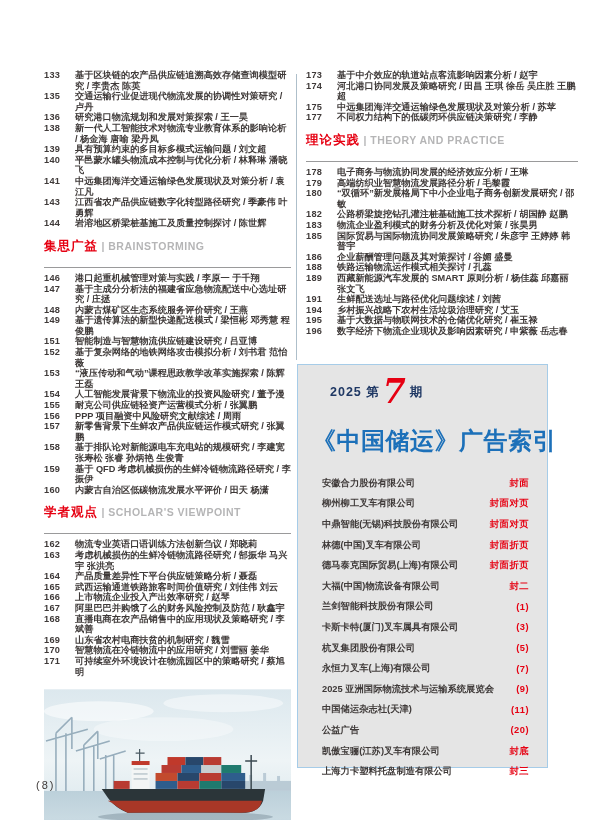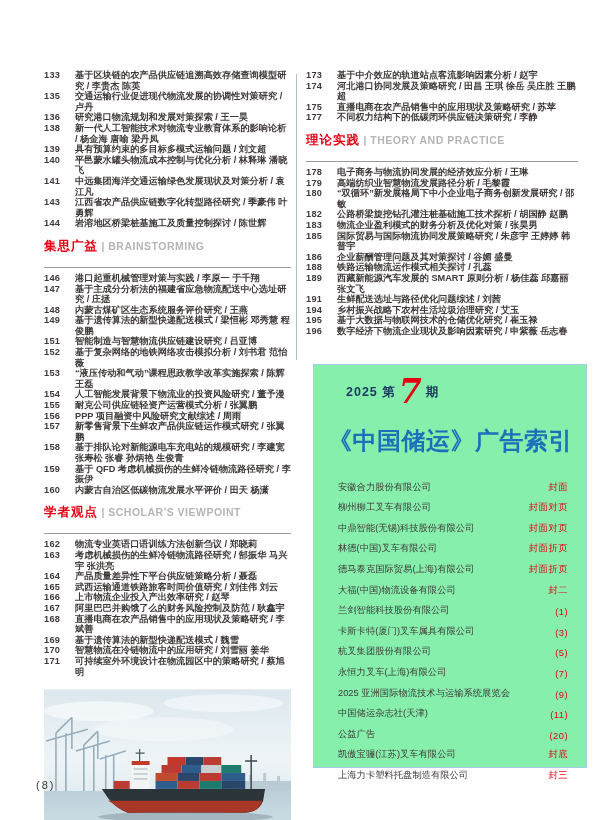--- a/index.html
+++ b/index.html
@@ -7,29 +7,29 @@
         font-family:"Liberation Sans",sans-serif;color:#3f3a39;}
   .col-left{position:absolute;left:44px;top:70px;width:247px;}
   .col-right{position:absolute;left:306px;top:70px;width:272px;}
   .col-sep{position:absolute;left:296px;top:74px;width:1px;height:286px;background:#aebfca;}
   ul.toc{list-style:none;margin:0;padding:0;font-size:9.2px;line-height:10.6px;font-weight:bold;}
   ul.toc li{position:relative;padding-left:31px;margin:0;}
   ul.toc .num{position:absolute;left:0;top:0;letter-spacing:.3px;}
   .sec-head{margin:7px 0 5px;padding-bottom:12px;border-bottom:1px solid #9a9a9b;white-space:nowrap;}
   .sec-cn{color:#e60012;font-weight:bold;font-size:12.5px;letter-spacing:1px;}
   .sec-en{color:#b5b5b6;font-weight:bold;font-size:10.5px;letter-spacing:.5px;}
-  .ad-box{position:absolute;left:313px;top:364px;width:274px;height:404px;box-sizing:border-box;
-          background:#86efac;border:1px solid #a6cce8;padding:14px 16px 0 14px;}
+  .ad-box{position:absolute;left:297px;top:364px;width:251px;height:404px;box-sizing:border-box;
+          background:#e5e5e5;border:1px solid #a6cce8;padding:14px 16px 0 14px;}
   .issue-line{display:flex;align-items:center;margin-left:18px;color:#1f3864;
               font-weight:bold;font-size:12.5px;letter-spacing:1px;}
   .issue-7{font-family:"DejaVu Serif",serif;font-style:italic;font-weight:bold;color:#e60012;
            font-size:33px;line-height:26px;margin:0 3px;}
   .ad-title{color:#1c70b9;font-weight:bold;font-size:24px;letter-spacing:.5px;margin:20px 0 0 0;white-space:nowrap;}
   .ad-entries{margin:16px 2px 0 10px;}
-  .ad-entry{display:flex;justify-content:space-between;align-items:flex-end;height:20.6px;font-size:9.3px;}
+  .ad-entry{display:flex;justify-content:space-between;align-items:center;height:20.6px;font-size:9.3px;font-weight:bold;}
   .ad-entry .aname{color:#3f3a39;}
   .ad-entry .apage{color:#e60012;letter-spacing:.5px;}
   .photo{margin-top:12px;width:247px;height:158px;display:block;}
   .page-num{position:absolute;left:36px;top:779px;font-size:11px;color:#3f3a39;letter-spacing:2px;}
 </style>
 </head>
 <body>
 
 <div class="page">
 
@@ -67,21 +67,21 @@
       </ul>
       <div class="sec-head"><span class="sec-cn">学者观点</span><span class="sec-en"> | SCHOLAR'S VIEWPOINT</span></div>
       <ul class="toc">
         <li><span class="num">162</span><span class="txt">物流专业英语口语训练方法创新刍议 / 郑晓莉</span></li>
         <li><span class="num">163</span><span class="txt">考虑机械损伤的生鲜冷链物流路径研究 / 郜振华 马兴宇 张洪亮</span></li>
         <li><span class="num">164</span><span class="txt">产品质量差异性下平台供应链策略分析 / 聂磊</span></li>
         <li><span class="num">165</span><span class="txt">武西运输通道铁路旅客时间价值研究 / 刘佳伟 刘云</span></li>
         <li><span class="num">166</span><span class="txt">上市物流企业投入产出效率研究 / 赵琴</span></li>
         <li><span class="num">167</span><span class="txt">阿里巴巴并购饿了么的财务风险控制及防范 / 耿鑫宇</span></li>
         <li><span class="num">168</span><span class="txt">直播电商在农产品销售中的应用现状及策略研究 / 李斌善</span></li>
-        <li><span class="num">169</span><span class="txt">基于遗传算法的新型快递配送模式 / 魏雪</span></li>
+        <li><span class="num">169</span><span class="txt">山东省农村电商扶贫的机制研究 / 魏雪</span></li>
         <li><span class="num">170</span><span class="txt">智慧物流在冷链物流中的应用研究 / 刘雪丽 姜华</span></li>
         <li><span class="num">171</span><span class="txt">可持续室外环境设计在物流园区中的策略研究 / 蔡旭明</span></li>
       </ul>
 <svg class="photo" viewBox="0 0 248 158" width="247" height="158" role="img">
   <defs>
     <linearGradient id="sky" x1="0" y1="0" x2="0" y2="1">
       <stop offset="0" stop-color="#dce8ee"></stop>
             <stop offset="0.7" stop-color="#eef4f6"></stop>
       <stop offset="1" stop-color="#e3edf1"></stop>
     </linearGradient>
@@ -139,21 +139,21 @@
   <ellipse cx="142" cy="128" rx="88" ry="5" fill="#5e7482" opacity="0.35"></ellipse>
   <ellipse cx="142" cy="136" rx="110" ry="4" fill="#ffffff" opacity="0.3"></ellipse>
 </svg>
     </div>
 
   <div class="col-right" id="col-right">
 
   <ul class="toc">
         <li><span class="num">173</span><span class="txt">基于中介效应的轨道站点客流影响因素分析 / 赵宇</span></li>
         <li><span class="num">174</span><span class="txt">河北港口协同发展及策略研究 / 田昌 王琪 徐岳 吴庄胜 王鹏超</span></li>
-        <li><span class="num">175</span><span class="txt">直播电商在农产品销售中的应用现状及策略研究 / 苏苹</span></li>
+        <li><span class="num">175</span><span class="txt">中远集团海洋交通运输绿色发展现状及对策分析 / 苏苹</span></li>
         <li><span class="num">177</span><span class="txt">不同权力结构下的低碳闭环供应链决策研究 / 李静</span></li>
       </ul>
       <div class="sec-head"><span class="sec-cn">理论实践</span><span class="sec-en"> | THEORY AND PRACTICE</span></div>
       <ul class="toc">
         <li><span class="num">178</span><span class="txt">电子商务与物流协同发展的经济效应分析 / 王琳</span></li>
         <li><span class="num">179</span><span class="txt">高端纺织业智慧物流发展路径分析 / 毛黎霞</span></li>
         <li><span class="num">180</span><span class="txt">“双循环”新发展格局下中小企业电子商务创新发展研究 / 邵敏</span></li>
         <li><span class="num">182</span><span class="txt">公路桥梁旋挖钻孔灌注桩基础施工技术探析 / 胡国静 赵鹏</span></li>
         <li><span class="num">183</span><span class="txt">物流企业盈利模式的财务分析及优化对策 / 张昊男</span></li>
         <li><span class="num">185</span><span class="txt">国际贸易与国际物流协同发展策略研究 / 朱彦宇 王婷婷 韩普宇</span></li>

